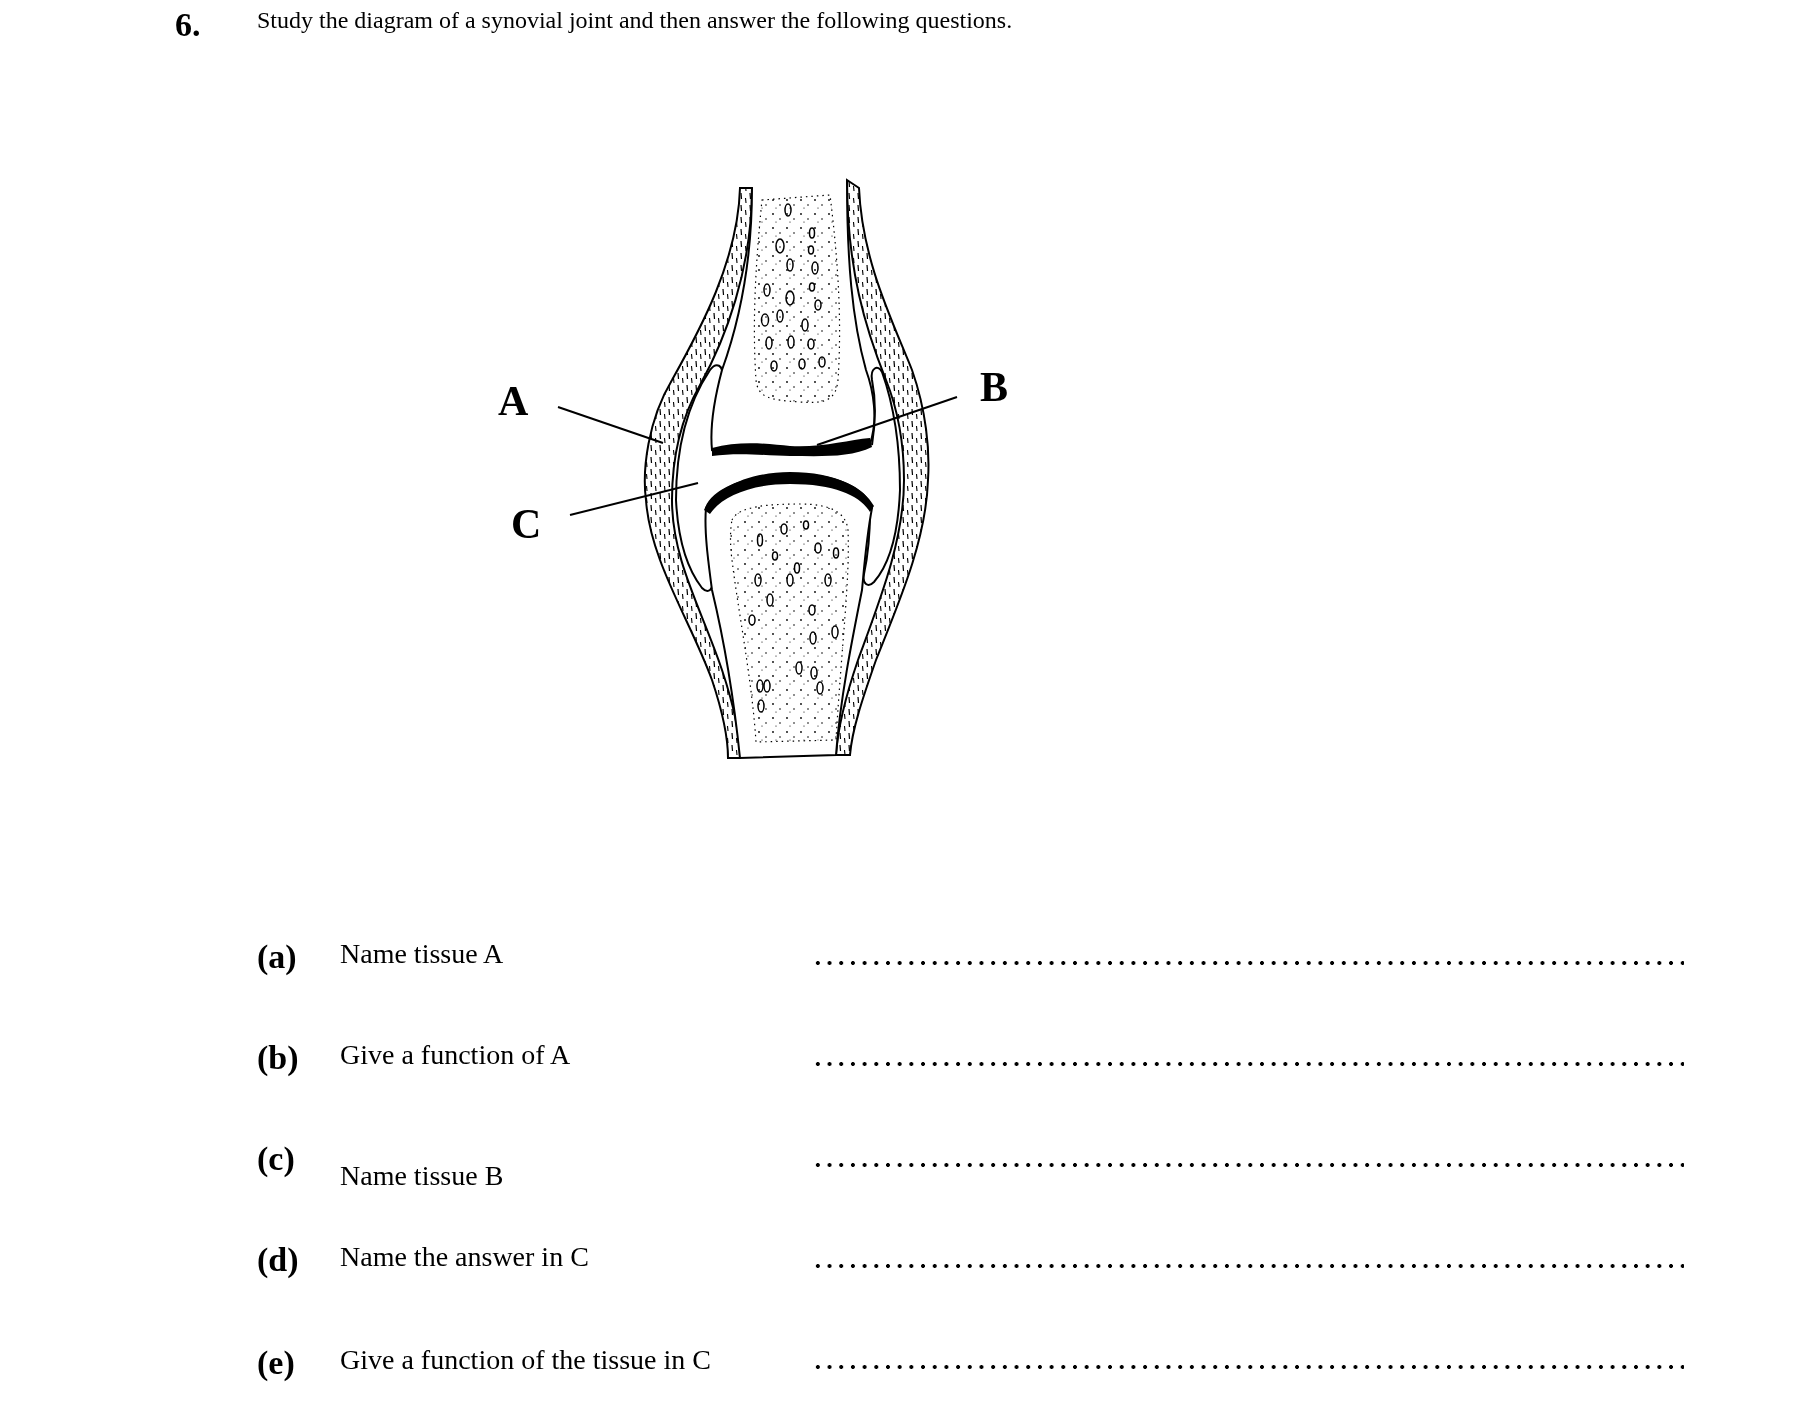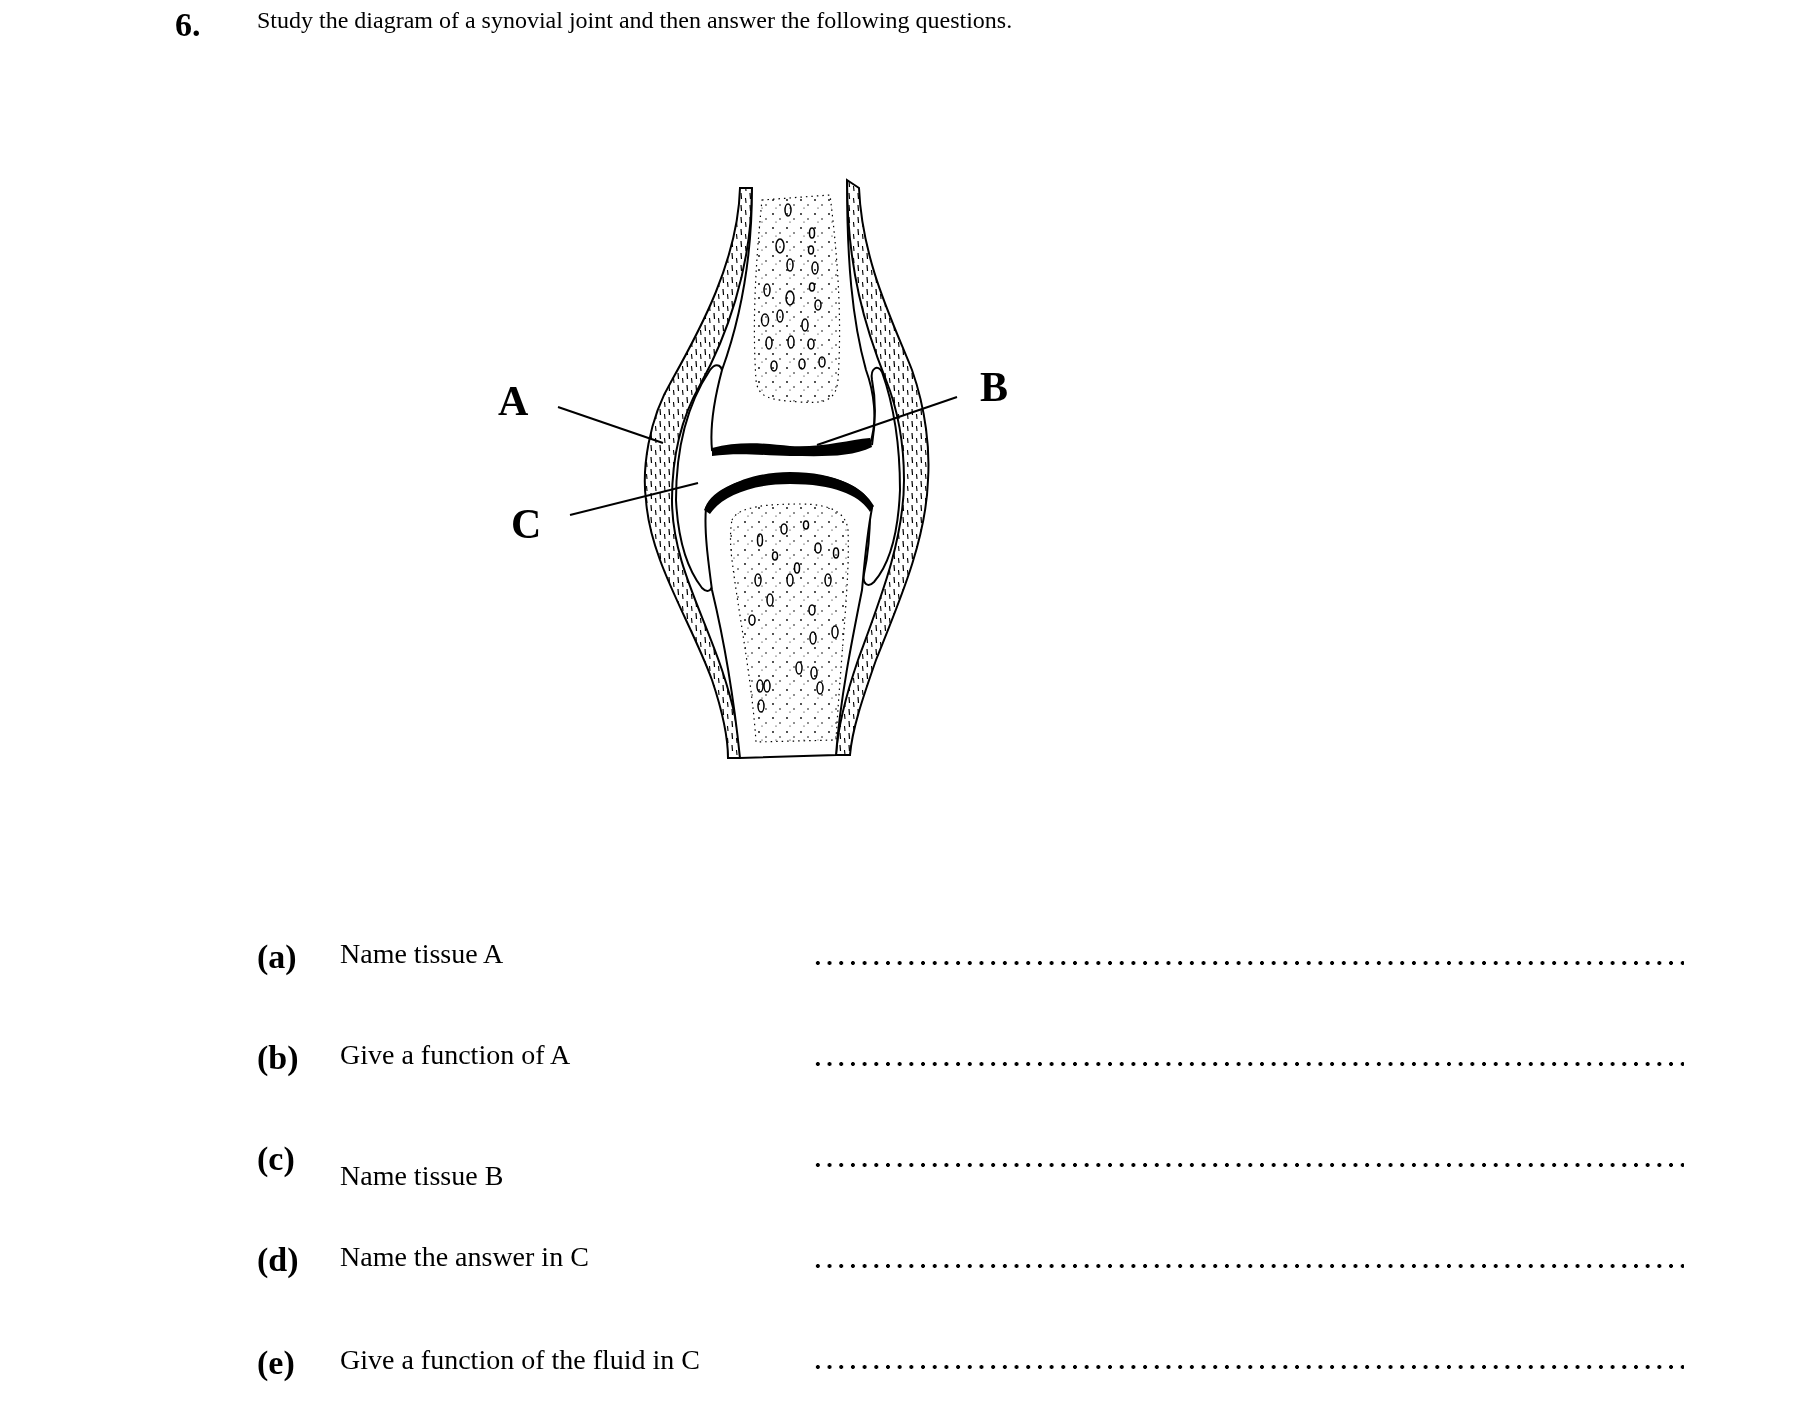--- a/index.html
+++ b/index.html
@@ -135,15 +135,15 @@
 </div>
 
 <div>
   <div class="abs part-label" style="left:257px; top:1243px;">(d)</div>
   <div class="abs part-text" style="left:340px; top:1243px;">Name the answer in C</div>
   <div class="dots" style="top:1263px;"></div>
 </div>
 
 <div>
   <div class="abs part-label" style="left:257px; top:1346px;">(e)</div>
-  <div class="abs part-text" style="left:340px; top:1346px;">Give a function of the fluid in C</div>
+  <div class="abs part-text" style="left:340px; top:1346px;">Give a function of the tissue in C</div>
   <div class="dots" style="top:1364px;"></div>
 </div>
 
 </body></html>

